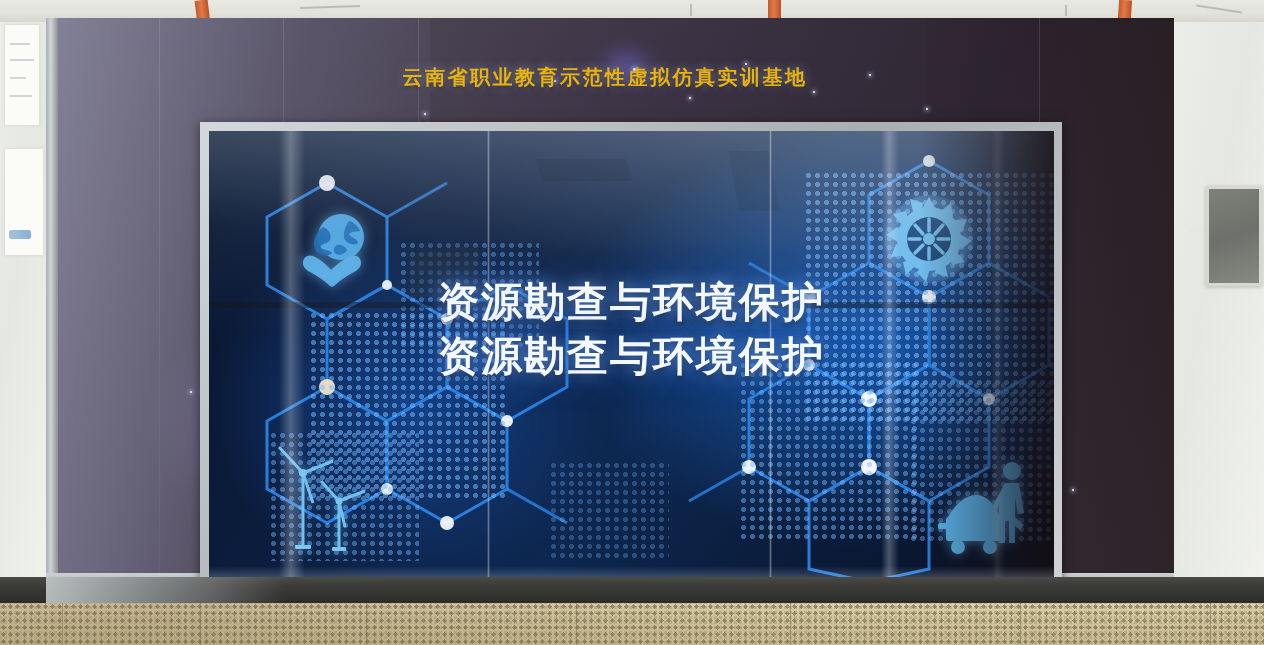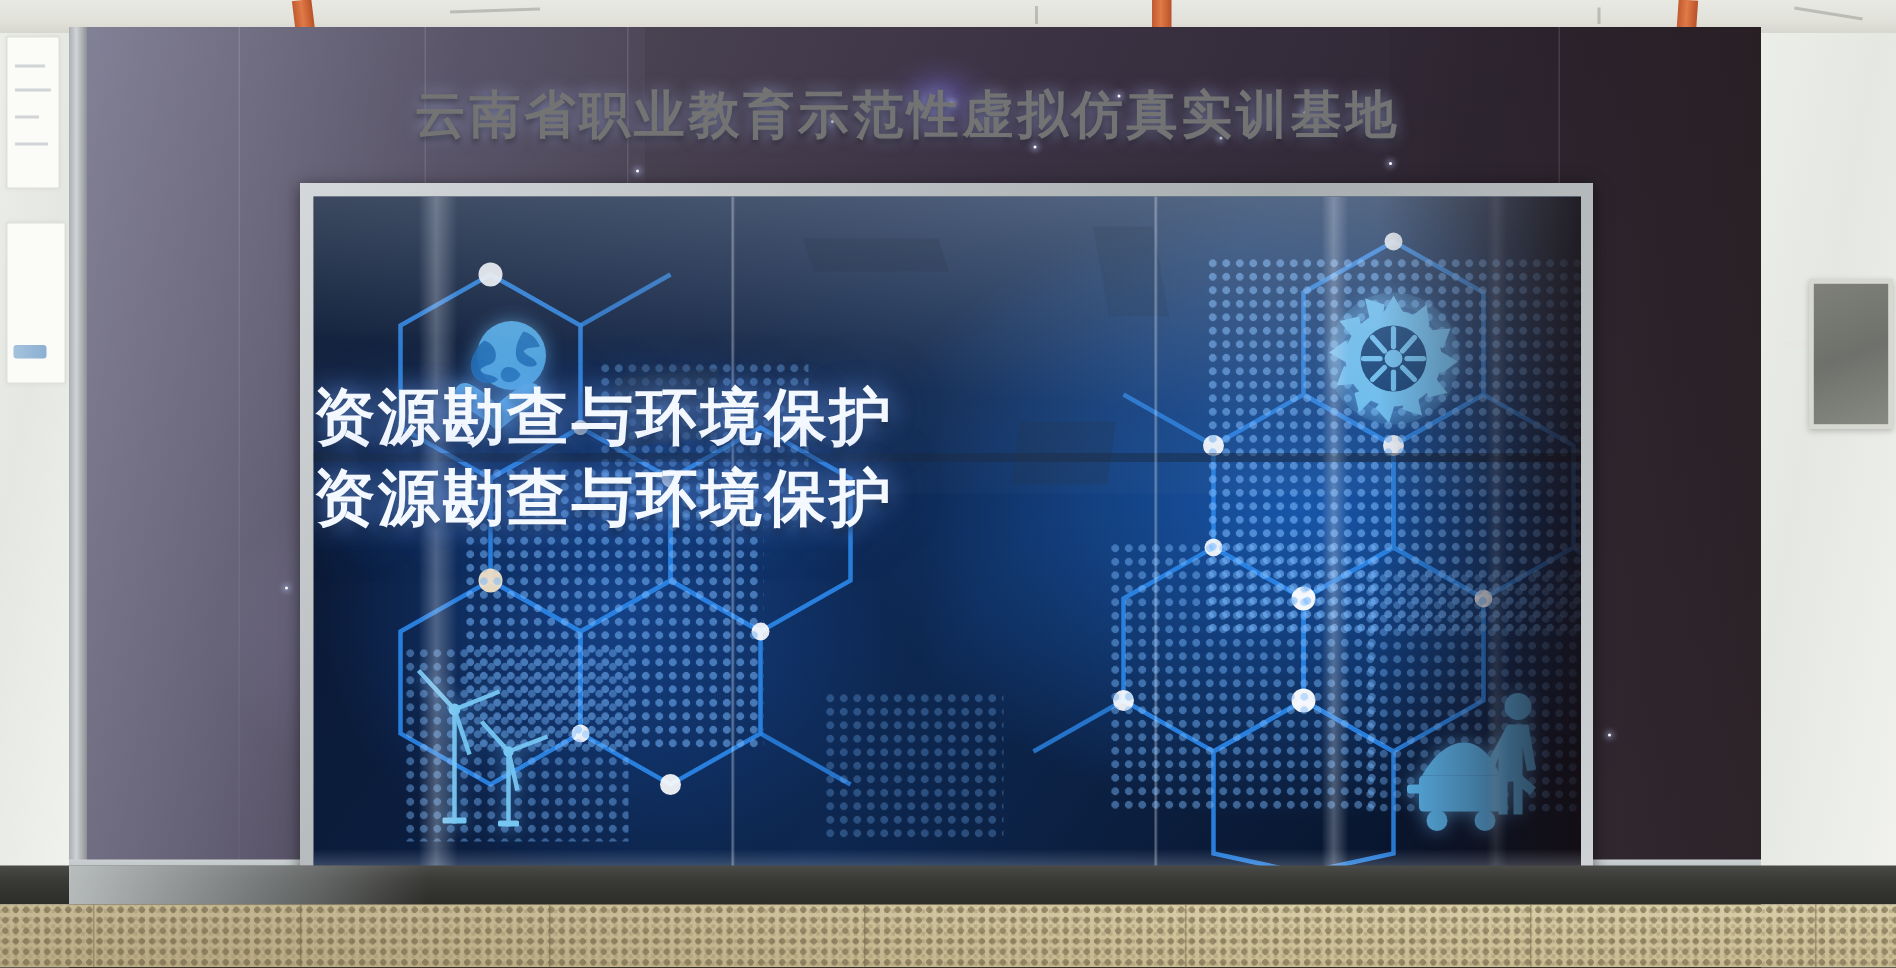--- a/index.html
+++ b/index.html
@@ -108,22 +108,22 @@
     background:linear-gradient(180deg,#cbd0d2 0%,#b6bbbd 45%,#8e9395 100%);
   }
 
   
   .banner {
     position:absolute; left:58px; right:112px; top:52px; height:50px;
     display:flex; align-items:center; justify-content:center;
     pointer-events:none;
   }
   .banner-text {
-    font-size:34px; font-weight:bold; letter-spacing:2.5px;
-    color:#737373;
+    font-size:20px; font-weight:bold; letter-spacing:2.5px;
+    color:#eab308;
     text-shadow:0 0 10px rgba(180,195,255,.55), 0 2px 4px rgba(0,0,0,.6);
     white-space:nowrap;
   }
 
   
   .screen-frame {
     position:absolute; left:200px; top:122px; width:862px; height:466px;
     background:linear-gradient(135deg,#d4d8da,#a9aeb0 50%,#cfd3d5);
     padding:9px 8px 6px 9px;
     box-shadow:0 2px 10px rgba(0,0,0,.5);
@@ -171,22 +171,22 @@
     top:0; bottom:0; width:26px;
     background:linear-gradient(90deg, rgba(225,232,242,.0), rgba(225,232,242,.30) 45%, rgba(225,232,242,.0));
   }
   .reflect-floorlights {
     left:0; right:0; bottom:0; height:16px;
     background:linear-gradient(0deg, rgba(225,235,250,.30), rgba(0,0,0,0));
   }
 
   
   .screen-title {
-    position:absolute; left:0; right:0; top:120px;
-    text-align:left; pointer-events:none;
+    position:absolute; left:0; right:0; top:144px;
+    text-align:center; pointer-events:none;
   }
   .screen-title .line {
     display:block;
     font-size:41px; font-weight:bold; letter-spacing:2px;
     color:#f4f8ff;
     text-shadow:0 0 16px rgba(120,170,255,.7), 0 0 34px rgba(70,130,230,.55),
                 0 3px 6px rgba(0,0,0,.65);
     line-height:1.32;
   }
 

